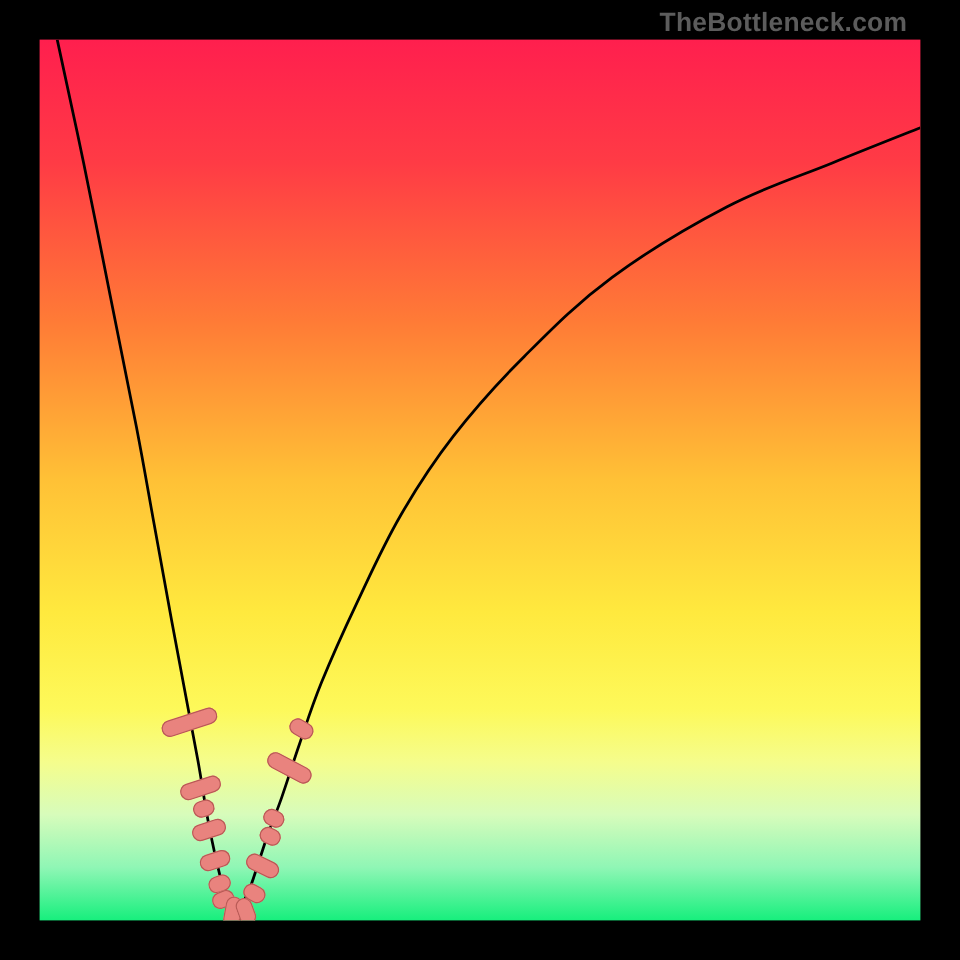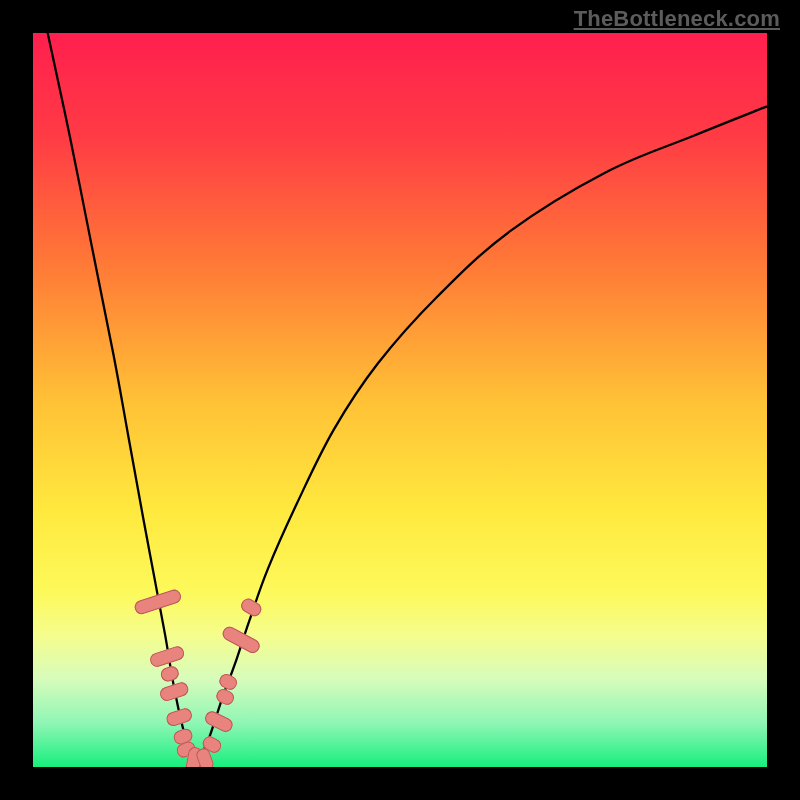--- a/index.html
+++ b/index.html
@@ -29,26 +29,25 @@
   svg.curves {
     position: absolute;
     left: 0;
     top: 0;
     width: 734px;
     height: 734px;
   }
   .watermark {
     position: absolute;
     top: 6px;
-    right: 20px;
+    right: 44px;
     color: #5c5c5c;
     font-size: 22px;
     font-weight: bold;
     letter-spacing: 0.2px;
-    text-decoration: underline;
   }
   .marker {
     position: absolute;
     border-radius: 10px;
     transform-origin: center center;
   }
 </style>
 </head>
 <body>
 

